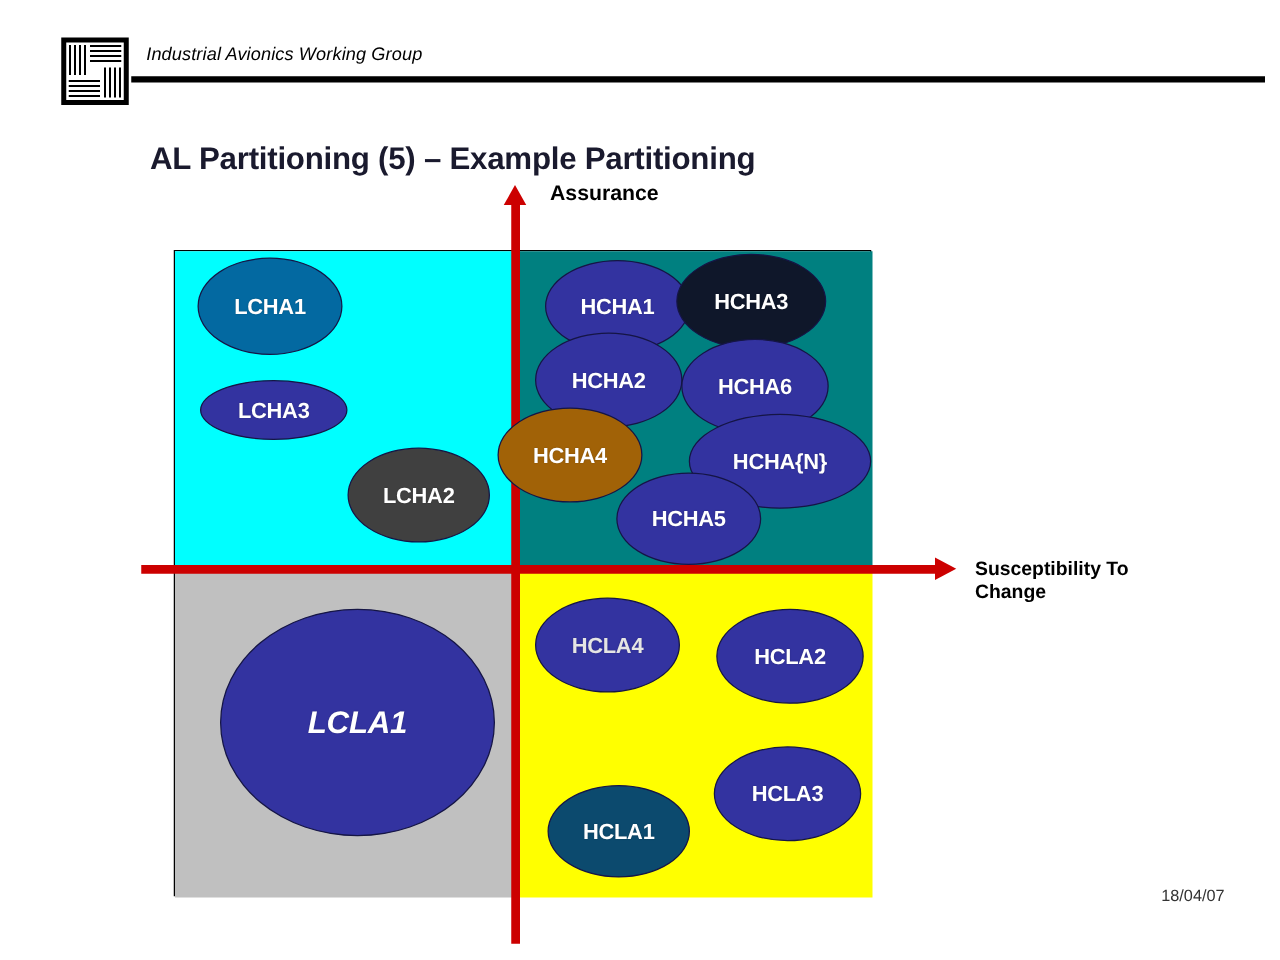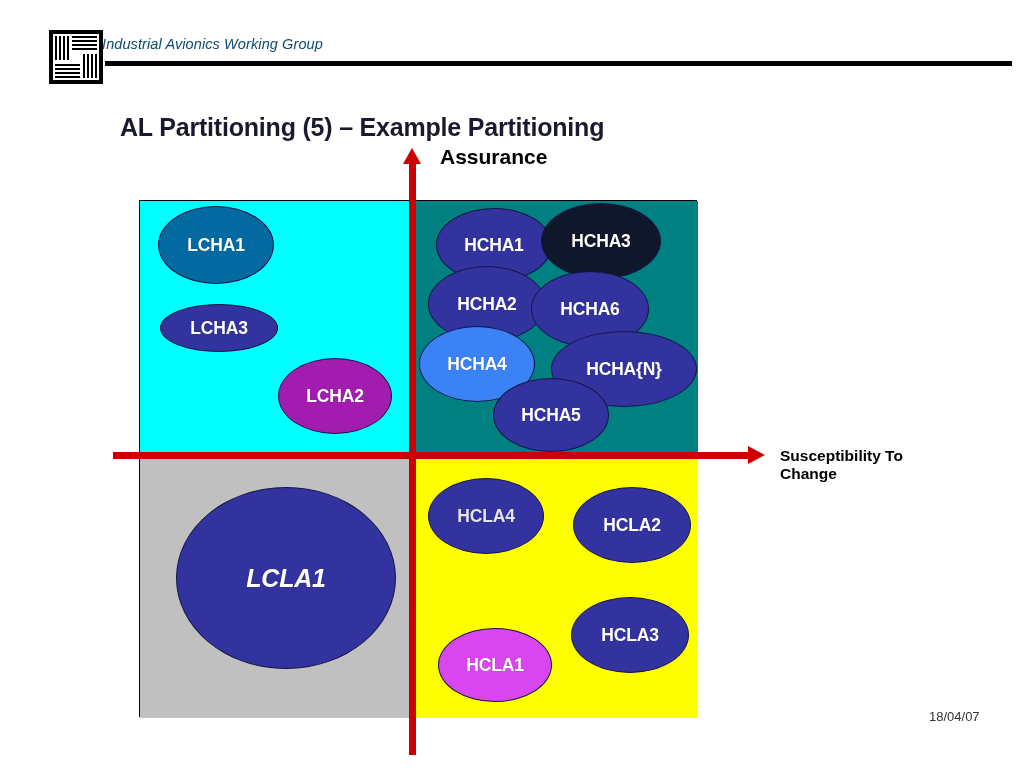--- a/index.html
+++ b/index.html
@@ -49,25 +49,25 @@
     background-image: repeating-linear-gradient(
       to bottom, #000 0 2px, #fff 2px 4px);
   }
   .blade-tl { left: 2px;  top: 2px;  width: 14px; height: 24px; }
   .blade-tr { left: 19px; top: 2px;  width: 25px; height: 14px; }
   .blade-br { left: 30px; top: 20px; width: 14px; height: 24px; }
   .blade-bl { left: 2px;  top: 30px; width: 25px; height: 14px; }
 
   #org-name {
     position: absolute;
-    left: 102px; top: 36px;
+    left: 117px; top: 36px;
     font-size: 14.5px;
     font-style: italic;
     font-weight: 400;
-    color: #0c4a6e;
+    color: #000000;
     letter-spacing: 0.1px;
     white-space: nowrap;
   }
   #header-rule {
     position: absolute;
     left: 105px; top: 61px;
     width: 907px; height: 5px;
     background: #000000;
   }
 
@@ -124,21 +124,21 @@
     left: 748px; top: 446px;
     width: 0; height: 0;
     border-top: 9px solid transparent;
     border-bottom: 9px solid transparent;
     border-left: 17px solid #cc0000;
   }
 
   #axis-y-label {
     position: absolute;
     left: 440px; top: 145px;
-    font-size: 21px;
+    font-size: 17px;
     font-weight: bold;
     color: #000000;
     white-space: nowrap;
     text-align: right;
   }
   #axis-x-label {
     position: absolute;
     left: 780px; top: 447px;
     width: 180px;
     font-size: 15.5px;
@@ -224,54 +224,54 @@
   <span>Change</span>
 </div>
 
 <div id="bubbles">
     <div class="bubble" style="left: 158px; top: 206px; width: 116px; height: 78px; background: #0369a1; border-color: rgb(21, 21, 69);">
       <span style="color: rgb(255, 255, 255);">LCHA1</span>
     </div>
     <div class="bubble" style="left: 160px; top: 304px; width: 118px; height: 48px; background: rgb(51, 51, 160); border-color: rgb(21, 21, 69);">
       <span style="color: rgb(255, 255, 255);">LCHA3</span>
     </div>
-    <div class="bubble" style="left: 278px; top: 358px; width: 114px; height: 76px; background: #a21caf; border-color: rgb(21, 21, 69); text-align: right;">
+    <div class="bubble" style="left: 278px; top: 358px; width: 114px; height: 76px; background: #404040; border-color: rgb(21, 21, 69); text-align: right;">
       <span style="color: rgb(255, 255, 255);">LCHA2</span>
     </div>
     <div class="bubble" style="left: 436px; top: 208px; width: 116px; height: 74px; background: rgb(51, 51, 160); border-color: rgb(21, 21, 69); align-items: center;">
       <span style="color: rgb(255, 255, 255);">HCHA1</span>
     </div>
     <div class="bubble" style="left: 541px; top: 203px; width: 120px; height: 76px; background: #0f172a; border-color: rgb(21, 21, 69);">
       <span style="color: rgb(255, 255, 255);">HCHA3</span>
     </div>
     <div class="bubble" style="left: 428px; top: 266px; width: 118px; height: 76px; background: rgb(51, 51, 160); border-color: rgb(21, 21, 69);">
       <span style="color: rgb(255, 255, 255);">HCHA2</span>
     </div>
-    <div class="bubble" style="left: 531px; top: 271px; width: 118px; height: 76px; background: rgb(51, 51, 160); border-color: rgb(21, 21, 69);">
+    <div class="bubble" style="left: 545px; top: 271px; width: 118px; height: 76px; background: rgb(51, 51, 160); border-color: rgb(21, 21, 69);">
       <span style="color: rgb(255, 255, 255);">HCHA6</span>
     </div>
-    <div class="bubble" style="left: 419px; top: 326px; width: 116px; height: 76px; background: #3b82f6; border-color: rgb(21, 21, 69);">
+    <div class="bubble" style="left: 398px; top: 326px; width: 116px; height: 76px; background: #a16207; border-color: rgb(21, 21, 69);">
       <span style="color: rgb(255, 255, 255);">HCHA4</span>
     </div>
     <div class="bubble" style="left: 551px; top: 331px; width: 146px; height: 76px; background: rgb(51, 51, 160); border-color: rgb(21, 21, 69);">
       <span style="color: rgb(255, 255, 255);">HCHA{N}</span>
     </div>
     <div class="bubble" style="left: 493px; top: 378px; width: 116px; height: 74px; background: rgb(51, 51, 160); border-color: rgb(21, 21, 69);">
       <span style="color: rgb(255, 255, 255);">HCHA5</span>
     </div>
     <div class="bubble big" style="left: 176px; top: 487px; width: 220px; height: 182px; background: rgb(51, 51, 160); border-color: rgb(21, 21, 69);">
       <span style="color: rgb(255, 255, 255);">LCLA1</span>
     </div>
     <div class="bubble" style="left: 428px; top: 478px; width: 116px; height: 76px; background: rgb(51, 51, 160); border-color: rgb(21, 21, 69);">
       <span style="color: #e5e5e5;">HCLA4</span>
     </div>
     <div class="bubble" style="left: 573px; top: 487px; width: 118px; height: 76px; background: rgb(51, 51, 160); border-color: rgb(21, 21, 69);">
       <span style="color: rgb(255, 255, 255);">HCLA2</span>
     </div>
     <div class="bubble" style="left: 571px; top: 597px; width: 118px; height: 76px; background: rgb(51, 51, 160); border-color: rgb(21, 21, 69);">
       <span style="color: rgb(255, 255, 255);">HCLA3</span>
     </div>
-    <div class="bubble" style="left: 438px; top: 628px; width: 114px; height: 74px; background: #d946ef; border-color: rgb(21, 21, 69);">
+    <div class="bubble" style="left: 438px; top: 628px; width: 114px; height: 74px; background: #0c4a6e; border-color: rgb(21, 21, 69);">
       <span style="color: rgb(255, 255, 255);">HCLA1</span>
     </div>
   </div>
 
 <div id="slide-date">18/04/07</div>
 
 </body></html>

